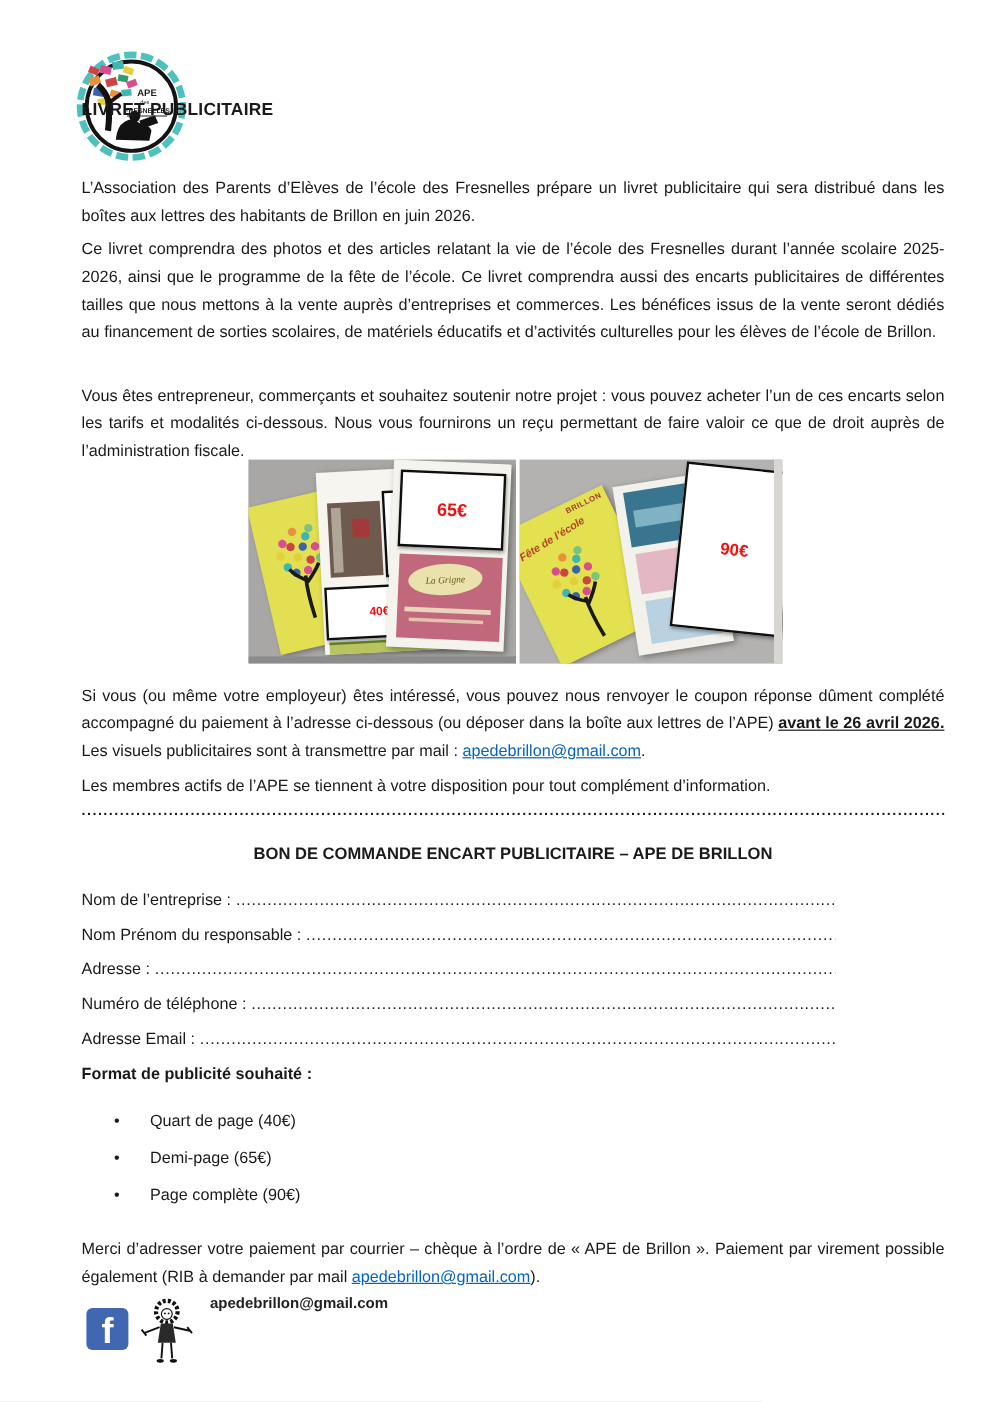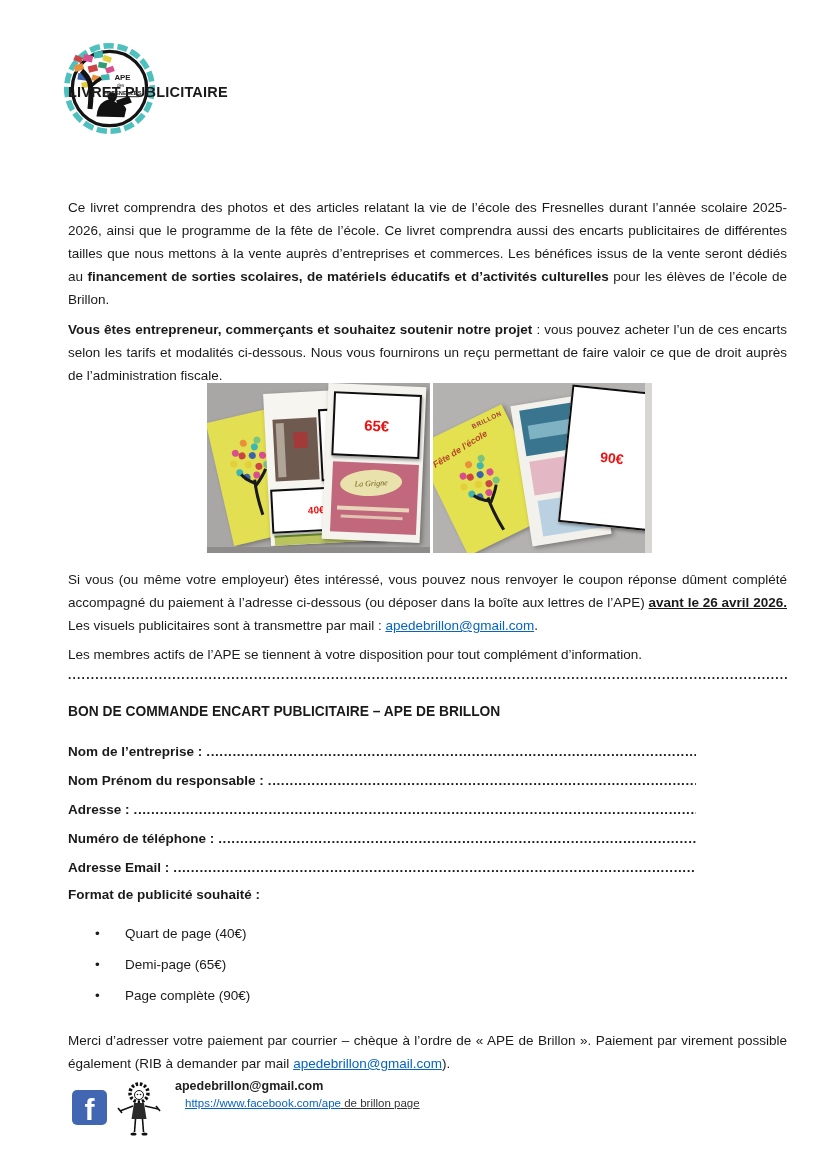--- a/index.html
+++ b/index.html
@@ -3,21 +3,21 @@
 <meta charset="utf-8">
 <style>
   html,body { margin:0; padding:0; background:#e8e8e8; }
   .page {
     position:relative; width:826px; height:1168px; margin:0 auto;
     background:#ffffff; overflow:hidden;
     font-family:"Liberation Sans", sans-serif; color:#1a1a1a;
   }
   .block { position:absolute; left:68px; width:719px; }
   .para  { font-size:13.5px; line-height:23px; text-align:justify; }
-  .b { font-weight:bold; }
+  .b { font-weight:normal; }
   .deadline { font-weight:bold; text-decoration:underline; }
   a.link { color:#0563C1; text-decoration:underline; cursor:pointer; }
 
   .doc-title { top:84px; font-weight:bold; font-size:14.5px; letter-spacing:.2px; }
   .p1 { top:145px; }
   .p2 { top:196px; }
   .p3 { top:308px;margin-top:10px; }
   .p4 { top:568px; }
   .p5 { top:643px; text-align:left; }
 
@@ -64,24 +64,24 @@
   .rp-ad1-inner { left:6px; top:16px; width:50px; height:14px; background:#7fb3c4; }
   .rp-ad2  { left:10px; top:58px; width:62px; height:34px; background:#e3b7c3; }
   .rp-ad3  { left:12px; top:98px; width:60px; height:36px; background:#bad1e1; }
   .rp-full { left:132px; top:6px; width:94px; height:138px; font-size:14px; transform:rotate(6deg); }
   .rp-edge { right:0; top:0; width:7px; height:170px; background:#d8d6d3; }
   .tree-svg { left:2px; top:14px; }
 
   
   .sep { top:668px; height:18px; overflow:hidden; white-space:nowrap; font-weight:bold;
          font-size:12px; letter-spacing:1.2px; }
-  .form-heading { top:704px; font-weight:bold; font-size:13.8px; }
+  .form-heading { top:704px; text-align:center; font-weight:bold; font-size:13.8px; }
   .form { top:742px; }
   .form-row { display:flex; width:628px; height:18px; margin-bottom:11px;
-              font-weight:bold; font-size:13.5px; align-items:center; }
+              font-weight:normal; font-size:13.5px; align-items:flex-start; }
   .form-row .lbl { white-space:nowrap; margin-right:4px; }
   .form-row .dots { flex:1; overflow:hidden; white-space:nowrap; letter-spacing:.6px; }
   .format-label { top:887px; font-weight:bold; font-size:13.5px; }
   .bullets { top:926px; }
   .bullet-row { display:flex; height:18px; margin-bottom:13px; font-size:13.5px; }
   .bullet-row .glyph { width:30px; margin-left:27px; }
   .payment { top:1029px; }
 
   
   .fb-icon { position:absolute; left:72px; top:1090px; width:35px; height:35px;
@@ -128,20 +128,23 @@
       </g>
       <text x="64" y="41" font-size="8.5" font-weight="bold" text-anchor="middle" fill="#1c1c1c">APE</text>
       <text x="62" y="48" font-size="5" text-anchor="middle" fill="#1c1c1c">des</text>
       <text x="64" y="56.5" font-size="6.2" font-weight="bold" text-anchor="middle" fill="#1c1c1c">FRESNELLES</text>
       <line x1="46" y1="58.8" x2="82" y2="58.8" stroke="#1c1c1c" stroke-width="1"></line>
     </svg>
   </div>
 
   <div class="block doc-title">LIVRET PUBLICITAIRE</div>
 
+  <div class="block para p1">
+    <span>L’Association des Parents d’Elèves de l’école des Fresnelles prépare un livret publicitaire qui sera distribué dans les boîtes aux lettres des habitants de Brillon en juin 2026.</span>
+  </div>
 
   <div class="block para p2">
     <span>Ce livret comprendra des photos et des articles relatant la vie de l’école des Fresnelles durant l’année scolaire 2025-2026, ainsi que le programme de la fête de l’école. Ce livret comprendra aussi des encarts publicitaires de différentes tailles que nous mettons à la vente auprès d’entreprises et commerces. Les bénéfices issus de la vente seront dédiés au </span><span class="b">financement de sorties scolaires, de matériels éducatifs et d’activités culturelles</span><span> pour les élèves de l’école de Brillon.</span>
   </div>
 
   <div class="block para p3">
     <span class="b">Vous êtes entrepreneur, commerçants et souhaitez soutenir notre projet</span><span> : vous pouvez acheter l’un de ces encarts selon les tarifs et modalités ci-dessous. Nous vous fournirons un reçu permettant de faire valoir ce que de droit auprès de l’administration fiscale.</span>
   </div>
 
   <div class="photo photo-left">
@@ -308,18 +311,15 @@
         <path d="M21.5,39 L20.5,52"></path>
           <path d="M28.5,39 L29.5,52"></path>
       </g>
       <ellipse cx="19.5" cy="54" rx="3" ry="1.6" fill="#111"></ellipse>
       <ellipse cx="30.5" cy="54" rx="3" ry="1.6" fill="#111"></ellipse>
     </svg>
   </div>
 
   <div class="footer-text">
     <div class="footer-email">apedebrillon@gmail.com</div>
-    <div class="fb-line">
-      <a class="link">https://www.facebook.com/ape</a><span class="rest"> de brillon page</span>
-    </div>
   </div>
 
 </div>
 
 </body></html>

